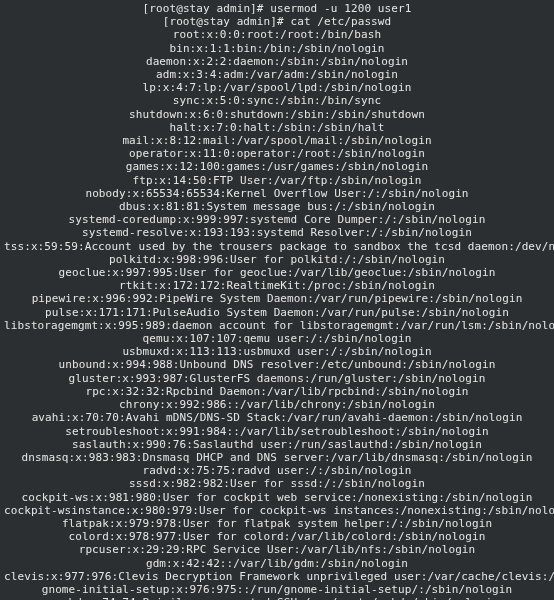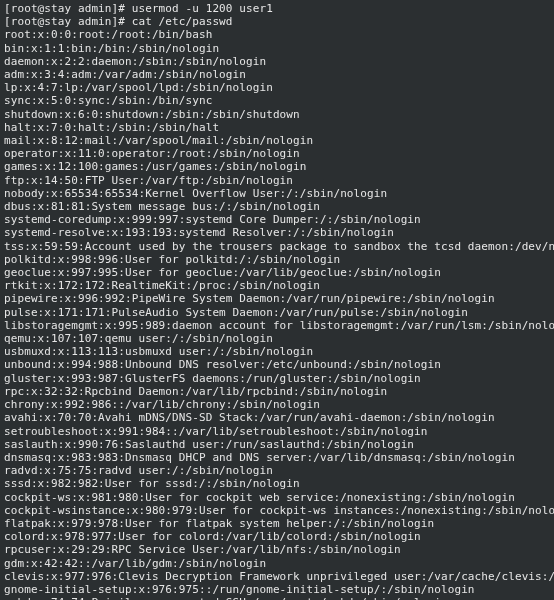--- a/index.html
+++ b/index.html
@@ -12,18 +12,18 @@
   }
   .terminal {
     font-family: "DejaVu Sans Mono", "Menlo", "Consolas", monospace;
     font-size: 11px;
     line-height: 13.2px;
     color: #e6e6e6;
     padding: 2px 4px;
     white-space: pre;
     letter-spacing: 0.1px;
   }
-  .line { display: block; }
+  .line { display: block; text-align: center; }
 </style>
 </head>
 <body>
 
 <div class="terminal" id="terminal"><span class="line">[root@stay admin]# usermod -u 1200 user1</span><span class="line">[root@stay admin]# cat /etc/passwd</span><span class="line">root:x:0:0:root:/root:/bin/bash</span><span class="line">bin:x:1:1:bin:/bin:/sbin/nologin</span><span class="line">daemon:x:2:2:daemon:/sbin:/sbin/nologin</span><span class="line">adm:x:3:4:adm:/var/adm:/sbin/nologin</span><span class="line">lp:x:4:7:lp:/var/spool/lpd:/sbin/nologin</span><span class="line">sync:x:5:0:sync:/sbin:/bin/sync</span><span class="line">shutdown:x:6:0:shutdown:/sbin:/sbin/shutdown</span><span class="line">halt:x:7:0:halt:/sbin:/sbin/halt</span><span class="line">mail:x:8:12:mail:/var/spool/mail:/sbin/nologin</span><span class="line">operator:x:11:0:operator:/root:/sbin/nologin</span><span class="line">games:x:12:100:games:/usr/games:/sbin/nologin</span><span class="line">ftp:x:14:50:FTP User:/var/ftp:/sbin/nologin</span><span class="line">nobody:x:65534:65534:Kernel Overflow User:/:/sbin/nologin</span><span class="line">dbus:x:81:81:System message bus:/:/sbin/nologin</span><span class="line">systemd-coredump:x:999:997:systemd Core Dumper:/:/sbin/nologin</span><span class="line">systemd-resolve:x:193:193:systemd Resolver:/:/sbin/nologin</span><span class="line">tss:x:59:59:Account used by the trousers package to sandbox the tcsd daemon:/dev/null:/sbin/nologin</span><span class="line">polkitd:x:998:996:User for polkitd:/:/sbin/nologin</span><span class="line">geoclue:x:997:995:User for geoclue:/var/lib/geoclue:/sbin/nologin</span><span class="line">rtkit:x:172:172:RealtimeKit:/proc:/sbin/nologin</span><span class="line">pipewire:x:996:992:PipeWire System Daemon:/var/run/pipewire:/sbin/nologin</span><span class="line">pulse:x:171:171:PulseAudio System Daemon:/var/run/pulse:/sbin/nologin</span><span class="line">libstoragemgmt:x:995:989:daemon account for libstoragemgmt:/var/run/lsm:/sbin/nologin</span><span class="line">qemu:x:107:107:qemu user:/:/sbin/nologin</span><span class="line">usbmuxd:x:113:113:usbmuxd user:/:/sbin/nologin</span><span class="line">unbound:x:994:988:Unbound DNS resolver:/etc/unbound:/sbin/nologin</span><span class="line">gluster:x:993:987:GlusterFS daemons:/run/gluster:/sbin/nologin</span><span class="line">rpc:x:32:32:Rpcbind Daemon:/var/lib/rpcbind:/sbin/nologin</span><span class="line">chrony:x:992:986::/var/lib/chrony:/sbin/nologin</span><span class="line">avahi:x:70:70:Avahi mDNS/DNS-SD Stack:/var/run/avahi-daemon:/sbin/nologin</span><span class="line">setroubleshoot:x:991:984::/var/lib/setroubleshoot:/sbin/nologin</span><span class="line">saslauth:x:990:76:Saslauthd user:/run/saslauthd:/sbin/nologin</span><span class="line">dnsmasq:x:983:983:Dnsmasq DHCP and DNS server:/var/lib/dnsmasq:/sbin/nologin</span><span class="line">radvd:x:75:75:radvd user:/:/sbin/nologin</span><span class="line">sssd:x:982:982:User for sssd:/:/sbin/nologin</span><span class="line">cockpit-ws:x:981:980:User for cockpit web service:/nonexisting:/sbin/nologin</span><span class="line">cockpit-wsinstance:x:980:979:User for cockpit-ws instances:/nonexisting:/sbin/nologin</span><span class="line">flatpak:x:979:978:User for flatpak system helper:/:/sbin/nologin</span><span class="line">colord:x:978:977:User for colord:/var/lib/colord:/sbin/nologin</span><span class="line">rpcuser:x:29:29:RPC Service User:/var/lib/nfs:/sbin/nologin</span><span class="line">gdm:x:42:42::/var/lib/gdm:/sbin/nologin</span><span class="line">clevis:x:977:976:Clevis Decryption Framework unprivileged user:/var/cache/clevis:/sbin/nologin</span><span class="line">gnome-initial-setup:x:976:975::/run/gnome-initial-setup/:/sbin/nologin</span><span class="line">sshd:x:74:74:Privilege-separated SSH:/var/empty/sshd:/sbin/nologin</span></div>
 
 </body></html>

